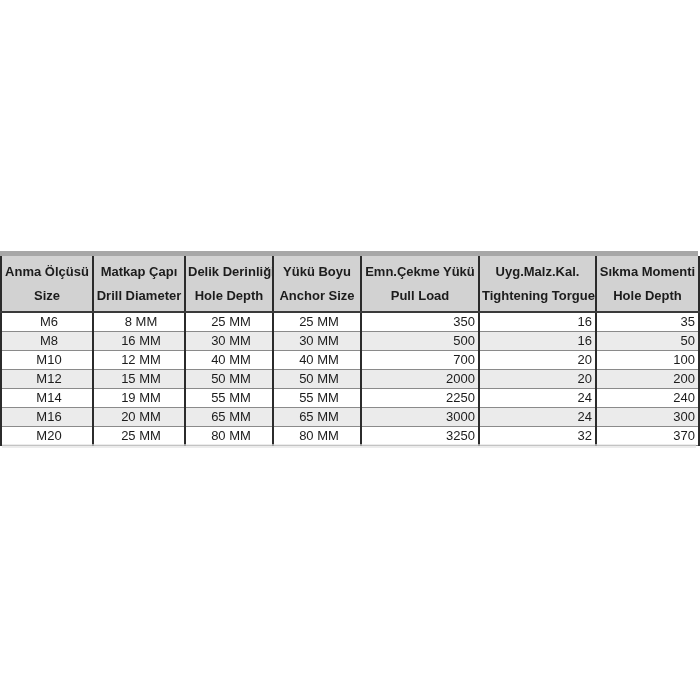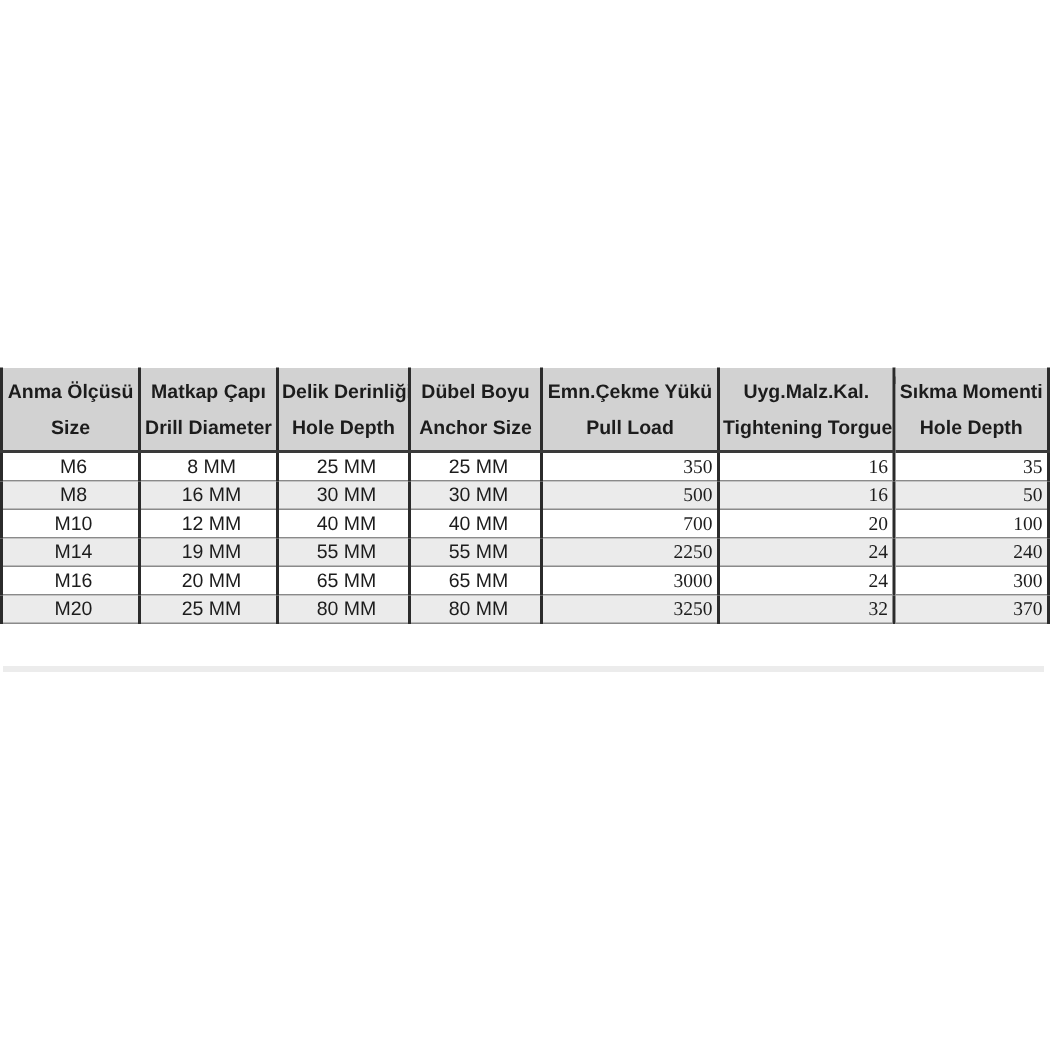--- a/index.html
+++ b/index.html
@@ -6,33 +6,33 @@
     --header-bg:#d2d2d2; --row-bg:#ffffff; --row-alt-bg:#ebebeb;
     --border:#2b2b2b; --row-line:#8a8a8a; --header-line:#3a3a3a;
     --top-strip:#a7a7a7; --bottom-strip:#e2e2e2; --text:#1c1c1c; --page-bg:#ffffff;
   }
   *{margin:0;padding:0;box-sizing:border-box;}
   html,body{width:700px;height:700px;}
   body{background:var(--page-bg);font-family:"Liberation Sans","DejaVu Sans",sans-serif;color:var(--text);}
   .canvas{position:relative;width:700px;height:700px;background:var(--page-bg);overflow:hidden;}
   .top-strip{position:absolute;left:0;top:251px;width:698px;height:5px;background:var(--top-strip);}
   .bottom-strip{position:absolute;left:2px;top:444px;width:694px;height:4px;background:var(--bottom-strip);opacity:.65;}
-  table{position:absolute;left:0;top:245px;width:698px;border-collapse:collapse;table-layout:fixed;
+  table{position:absolute;left:0;top:256px;width:698px;border-collapse:collapse;table-layout:fixed;
         font-size:13px;color:var(--text);}
   th,td{overflow:hidden;white-space:nowrap;}
   th{background:var(--header-bg);font-weight:bold;font-size:13px;text-align:center;
      height:56px;vertical-align:middle;line-height:24px;padding:2px 2px;
      border-left:2px solid var(--border);border-bottom:2px solid var(--header-line);}
   th:last-child{border-right:2px solid var(--border);}
   td{height:18px;line-height:18px;vertical-align:middle;background:var(--row-bg);
      border-left:2px solid var(--border);border-bottom:1px solid var(--row-line);}
   td:last-child{border-right:2px solid var(--border);}
   tbody tr:nth-child(even) td{background:var(--row-alt-bg);}
   td.l{text-align:center;padding-left:4px;}
-  td.r{text-align:right;padding-right:3px;font-family:Liberation Serif, serif;}
+  td.r{text-align:right;padding-right:3px;}
   th .tr-line,th .en-line{display:block;height:24px;line-height:24px;}
 </style>
 </head>
 <body>
 
 <div class="canvas">
   <div class="top-strip"></div>
 
   <table>
     <colgroup>
@@ -52,21 +52,21 @@
         </th>
         <th>
           <span class="tr-line">Matkap Çapı</span>
           <span class="en-line">Drill Diameter</span>
         </th>
         <th>
           <span class="tr-line">Delik Derinliği</span>
           <span class="en-line">Hole Depth</span>
         </th>
         <th>
-          <span class="tr-line">Dübel Boyu</span>
+          <span class="tr-line">Yükü Boyu</span>
           <span class="en-line">Anchor Size</span>
         </th>
         <th>
           <span class="tr-line">Emn.Çekme Yükü</span>
           <span class="en-line">Pull Load</span>
         </th>
         <th>
           <span class="tr-line">Uyg.Malz.Kal.</span>
           <span class="en-line">Tightening Torgue</span>
         </th>
@@ -100,20 +100,29 @@
   <tr>
     <td class="l">M10</td>
     <td class="l">12 MM</td>
     <td class="l">40 MM</td>
     <td class="l">40 MM</td>
     <td class="r">700</td>
     <td class="r">20</td>
     <td class="r">100</td>
   </tr>
 
+  <tr>
+    <td class="l">M12</td>
+    <td class="l">15 MM</td>
+    <td class="l">50 MM</td>
+    <td class="l">50 MM</td>
+    <td class="r">2000</td>
+    <td class="r">20</td>
+    <td class="r">200</td>
+  </tr>
 
   <tr>
     <td class="l">M14</td>
     <td class="l">19 MM</td>
     <td class="l">55 MM</td>
     <td class="l">55 MM</td>
     <td class="r">2250</td>
     <td class="r">24</td>
     <td class="r">240</td>
   </tr>

